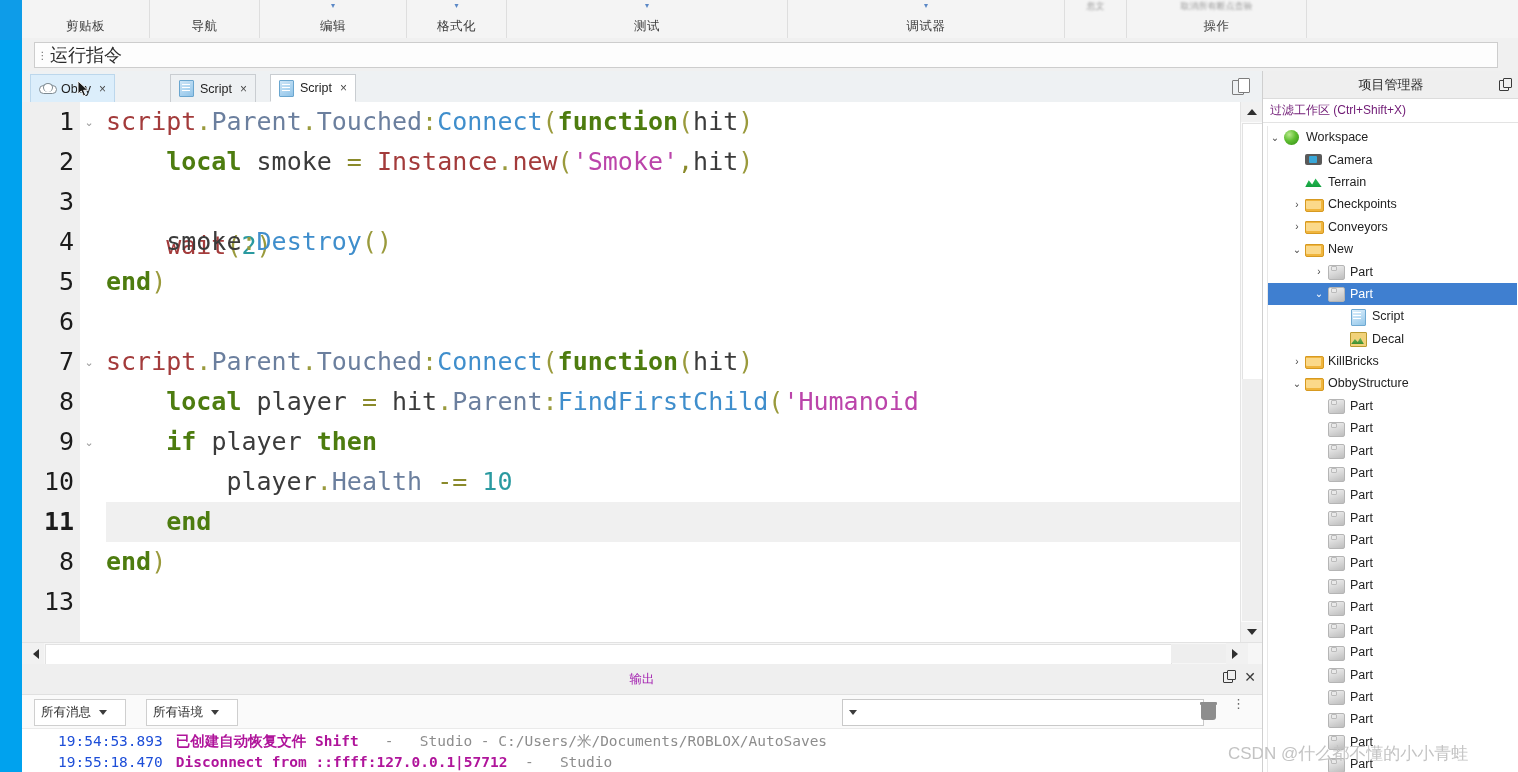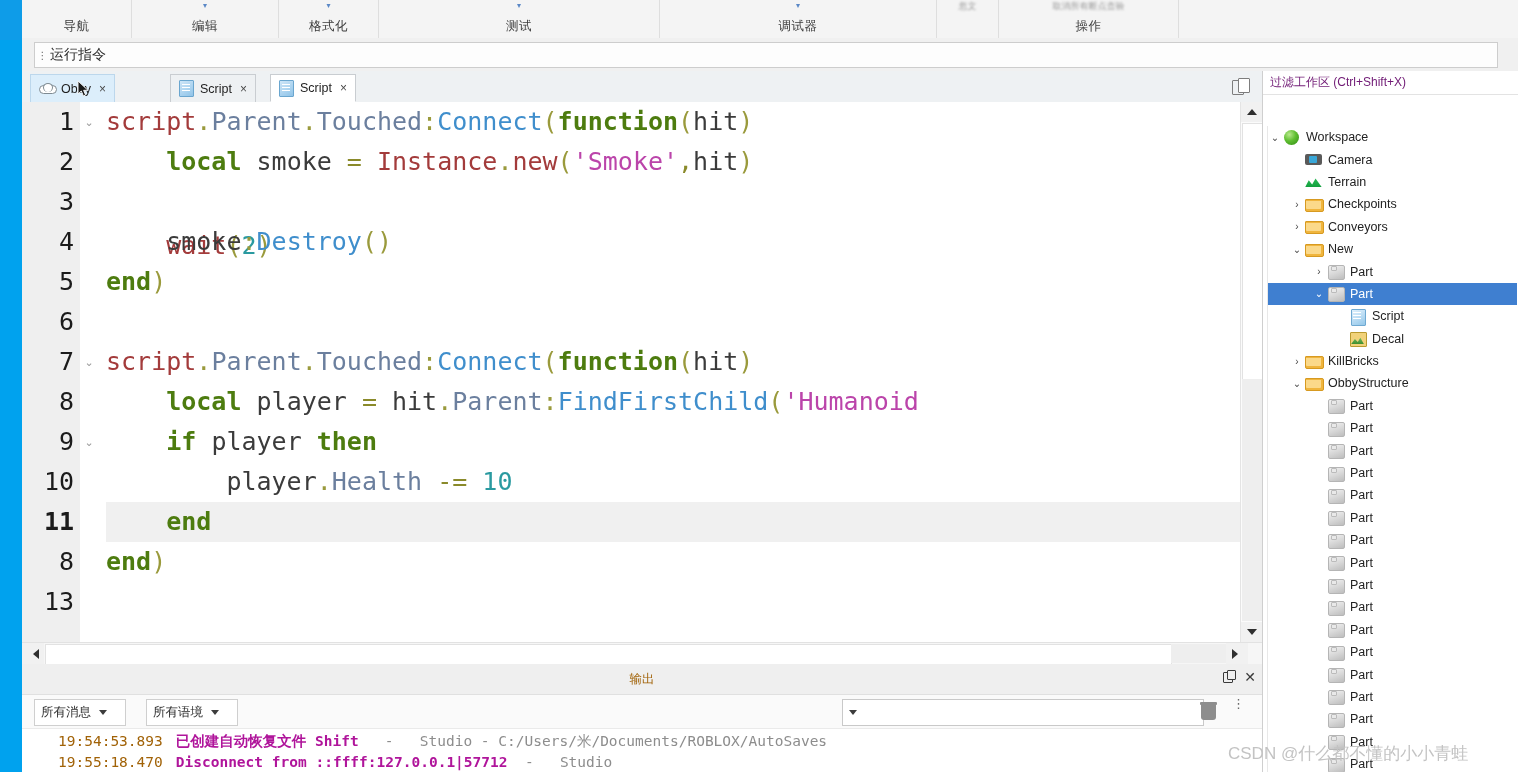--- a/index.html
+++ b/index.html
@@ -22,21 +22,21 @@
   .rgroup-label{font-size:12.5px;color:#3b3b3b;padding-bottom:3px;letter-spacing:.5px;
     filter:blur(.45px);}
   .rgroup-top{position:absolute;top:2px;left:0;right:0;text-align:center;font-size:8px;color:#5b88c6;line-height:8px;}
   .rgroup-ghost{position:absolute;top:0px;left:0;right:0;text-align:center;font-size:9px;color:#9a9a9a;line-height:12px;filter:blur(1.1px);white-space:nowrap;overflow:hidden;}
   .rgroup-radio{position:absolute;top:2px;left:8px;width:9px;height:9px;border:1px solid #b4b4b4;border-radius:50%;background:#fff;}
 
   
   .cmdbar{position:absolute;left:22px;top:38px;width:1496px;height:33px;background:#f0f0f0;}
   .cmdbox{position:absolute;left:12px;top:4px;width:1462px;height:24px;background:#fdfdfd;border:1px solid #cdcdcd;display:flex;align-items:center;}
   .cmd-grip{width:11px;margin-left:2px;color:#6a6a6a;font-size:10px;line-height:9px;letter-spacing:0;text-align:center;}
-  .cmd-text{font-size:14px;color:#2b2b2b;padding-left:2px;filter:blur(.4px);}
+  .cmd-text{font-size:18px;color:#2b2b2b;padding-left:2px;filter:blur(.4px);}
 
   
   .tabstrip{position:absolute;left:22px;top:71px;width:1240px;height:31px;background:#eef1f3;border-bottom:1px solid #c9cdd1;}
   .tab{position:absolute;top:3px;height:28px;box-sizing:border-box;display:flex;align-items:center;padding:0 8px;gap:6px;
        border:1px solid #c9cdd1;border-bottom:none;font-size:12.5px;color:#1e1e1e;}
   .tab.t0{left:8px;background:#dceefb;border-color:#bcd7ec;}
   .tab.t1{left:148px;background:#eef1f3;}
   .tab.t2{left:248px;background:#ffffff;border-bottom:1px solid #fff;}
   .tab-x{color:#4a4a4a;font-size:12px;margin-left:2px;}
   .tab-label{filter:blur(.25px);}
@@ -91,42 +91,42 @@
   .hs-btn.lf{left:0;}
   .hs-btn.rt{right:14px;}
   .arrow.lf{border-top:5px solid transparent;border-bottom:5px solid transparent;border-right:6px solid #2f2f2f;}
   .arrow.rt{border-top:5px solid transparent;border-bottom:5px solid transparent;border-left:6px solid #2f2f2f;}
   .hs-thumb{position:absolute;left:23px;top:1px;width:1125px;height:19px;background:#ffffff;border:1px solid #e2e2e2;}
   .hs-track{position:absolute;left:1149px;top:1px;right:36px;height:19px;background:#eeeeee;}
 
   
   .output{position:absolute;left:22px;top:664px;width:1240px;height:108px;background:#ffffff;}
   .out-title{position:relative;height:30px;background:#efefef;border-bottom:1px solid #e0e0e0;display:flex;align-items:center;justify-content:center;}
-  .out-title-text{font-size:12.5px;color:#a16207;filter:blur(.3px);}
+  .out-title-text{font-size:12.5px;color:#a21caf;filter:blur(.3px);}
   .out-tools{position:absolute;right:6px;top:6px;display:flex;gap:9px;align-items:center;}
   .ico-pin{width:13px;height:13px;position:relative;}
   .ico-pin:before{content:"";position:absolute;left:1px;top:2px;width:8px;height:9px;border:1.4px solid #3a3a3a;border-radius:1px;}
   .ico-pin:after{content:"";position:absolute;left:5px;top:0px;width:7px;height:8px;border:1.4px solid #3a3a3a;border-radius:1px;background:#efefef;}
   .ico-close{font-size:14px;color:#3a3a3a;line-height:12px;}
   .out-toolbar{position:relative;height:33px;background:#fafafa;border-bottom:1px solid #eaeaea;}
   .drop{position:absolute;top:4px;height:25px;background:#fff;border:1px solid #cfcfcf;display:flex;align-items:center;padding:0 6px;gap:8px;font-size:12.5px;color:#2b2b2b;}
   .drop.d0{left:12px;min-width:78px;}
   .drop.d1{left:124px;min-width:78px;}
   .drop-label{filter:blur(.35px);}
   .caret{width:0;height:0;border-left:4px solid transparent;border-right:4px solid transparent;border-top:5px solid #3c3c3c;}
   .filter-box{position:absolute;left:820px;top:4px;width:348px;height:25px;background:#fff;border:1px solid #c9c9c9;display:flex;align-items:center;padding:0 6px;}
   .filter-ph{font-size:12px;color:#9a9a9a;filter:blur(.35px);flex:1;}
   .ico-trash{position:absolute;left:1178px;top:6px;width:17px;height:19px;}
   .ico-trash i{position:absolute;left:1px;top:4px;width:15px;height:15px;background:#8d8d8d;border-radius:0 0 3px 3px;}
   .ico-trash b{position:absolute;left:0px;top:1px;width:17px;height:3px;background:#8d8d8d;border-radius:1px;}
   .ico-kebab{position:absolute;left:1210px;top:6px;width:5px;height:19px;color:#6a6a6a;font-size:13px;line-height:6px;text-align:center;}
   .out-log{position:relative;height:44px;padding-top:2px;overflow:hidden;}
   .logrow{height:21px;line-height:21px;display:flex;align-items:center;white-space:pre;
           font-family:"DejaVu Sans Mono","Liberation Mono",monospace;font-size:14.5px;}
-  .log-time{color:#a16207;padding-left:36px;}
+  .log-time{color:#1d4ed8;padding-left:36px;}
   .log-msg{color:#b0159b;font-weight:bold;padding-left:13px;filter:blur(.25px);}
   .log-tail{color:#8d8d8d;padding-left:0px;}
 
   
   .explorer{position:absolute;left:1262px;top:71px;width:256px;height:701px;background:#ffffff;border-left:1px solid #cfcfcf;}
   .exp-title{height:27px;background:#efefef;border-bottom:1px solid #dcdcdc;display:flex;align-items:center;justify-content:center;position:relative;}
   .exp-title-text{font-size:13px;color:#2b2b2b;filter:blur(.3px);}
   .exp-pin{position:absolute;right:8px;top:7px;}
   .exp-filter{height:23px;background:#fff;border-bottom:1px solid #e3e3e3;display:flex;align-items:center;padding-left:7px;}
   .exp-filter-ph{font-size:12px;color:#701a75;filter:blur(.4px);}
@@ -169,20 +169,23 @@
 <body>
 
 <div class="app">
 
   <div class="left-rail">
     <div class="left-rail-top"></div>
   </div>
 
   <div class="ribbon">
     <div class="ribbon-groups" id="ribbon-groups">
+        <div class="rgroup" style="width: 128px;">
+          <div class="rgroup-label">剪贴板</div>
+        </div>
         <div class="rgroup" style="width: 110px;">
           <div class="rgroup-label">导航</div>
         </div>
         <div class="rgroup" style="width: 147px;">
           <div class="rgroup-top">▾</div>
           <div class="rgroup-label">编辑</div>
         </div>
         <div class="rgroup" style="width: 100px;">
           <div class="rgroup-top">▾</div>
           <div class="rgroup-label">格式化</div>
@@ -355,20 +358,24 @@
         </div>
       <div class="ico-kebab">⋮</div>
     </div>
     <div class="out-log" id="out-log">
         <div class="logrow"><span class="log-time">19:54:53.893</span><span class="log-msg">已创建自动恢复文件 Shift</span><span class="log-tail">   -   Studio - C:/Users/米/Documents/ROBLOX/AutoSaves</span></div>
         <div class="logrow"><span class="log-time">19:55:18.470</span><span class="log-msg">Disconnect from ::ffff:127.0.0.1|57712</span><span class="log-tail">  -   Studio</span></div>
       </div>
   </div>
 
   <div class="explorer">
+    <div class="exp-title">
+      <span class="exp-title-text">项目管理器</span>
+      <span class="exp-pin ico-pin"></span>
+    </div>
     <div class="exp-filter">
       <span class="exp-filter-ph">过滤工作区 (Ctrl+Shift+X)</span>
     </div>
     <div class="exp-tree" id="exp-tree">
         <div class="trow">
           <span style="flex: 0 0 0px;"></span>
           <span class="twist">⌄</span>
           <span class="ti ti-workspace"></span>
           <span class="tlabel">Workspace</span>
         </div>

